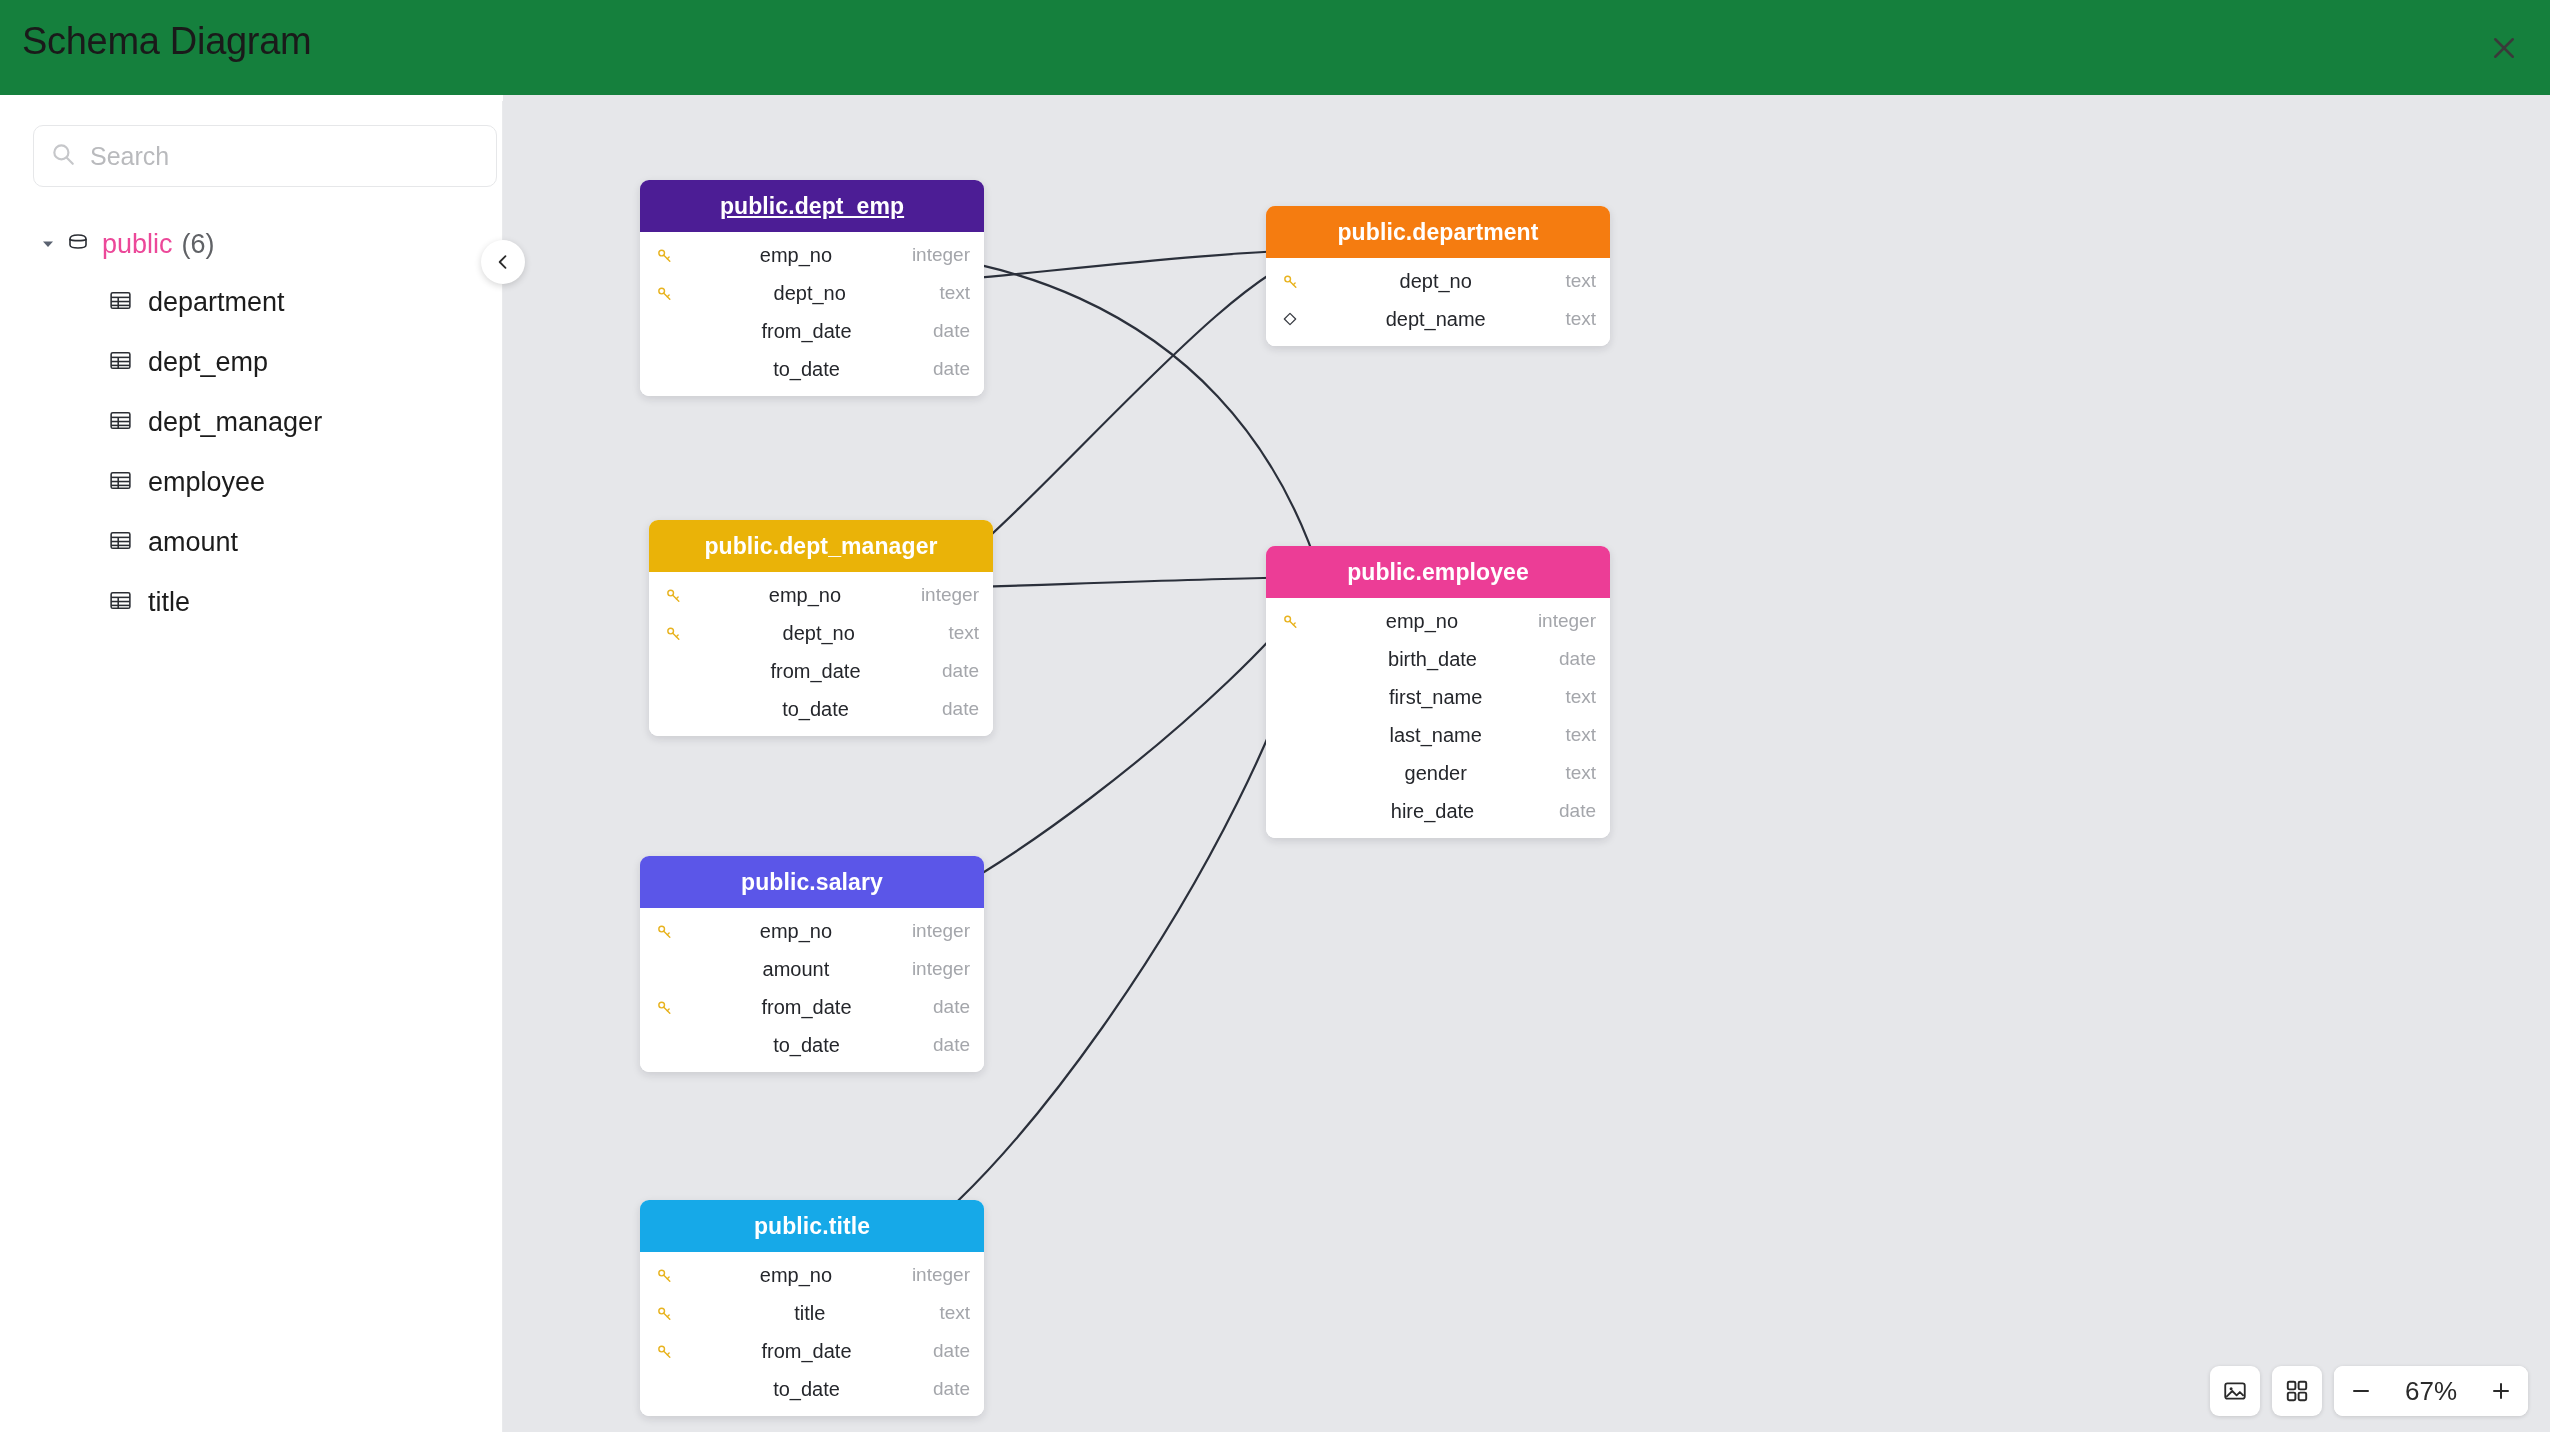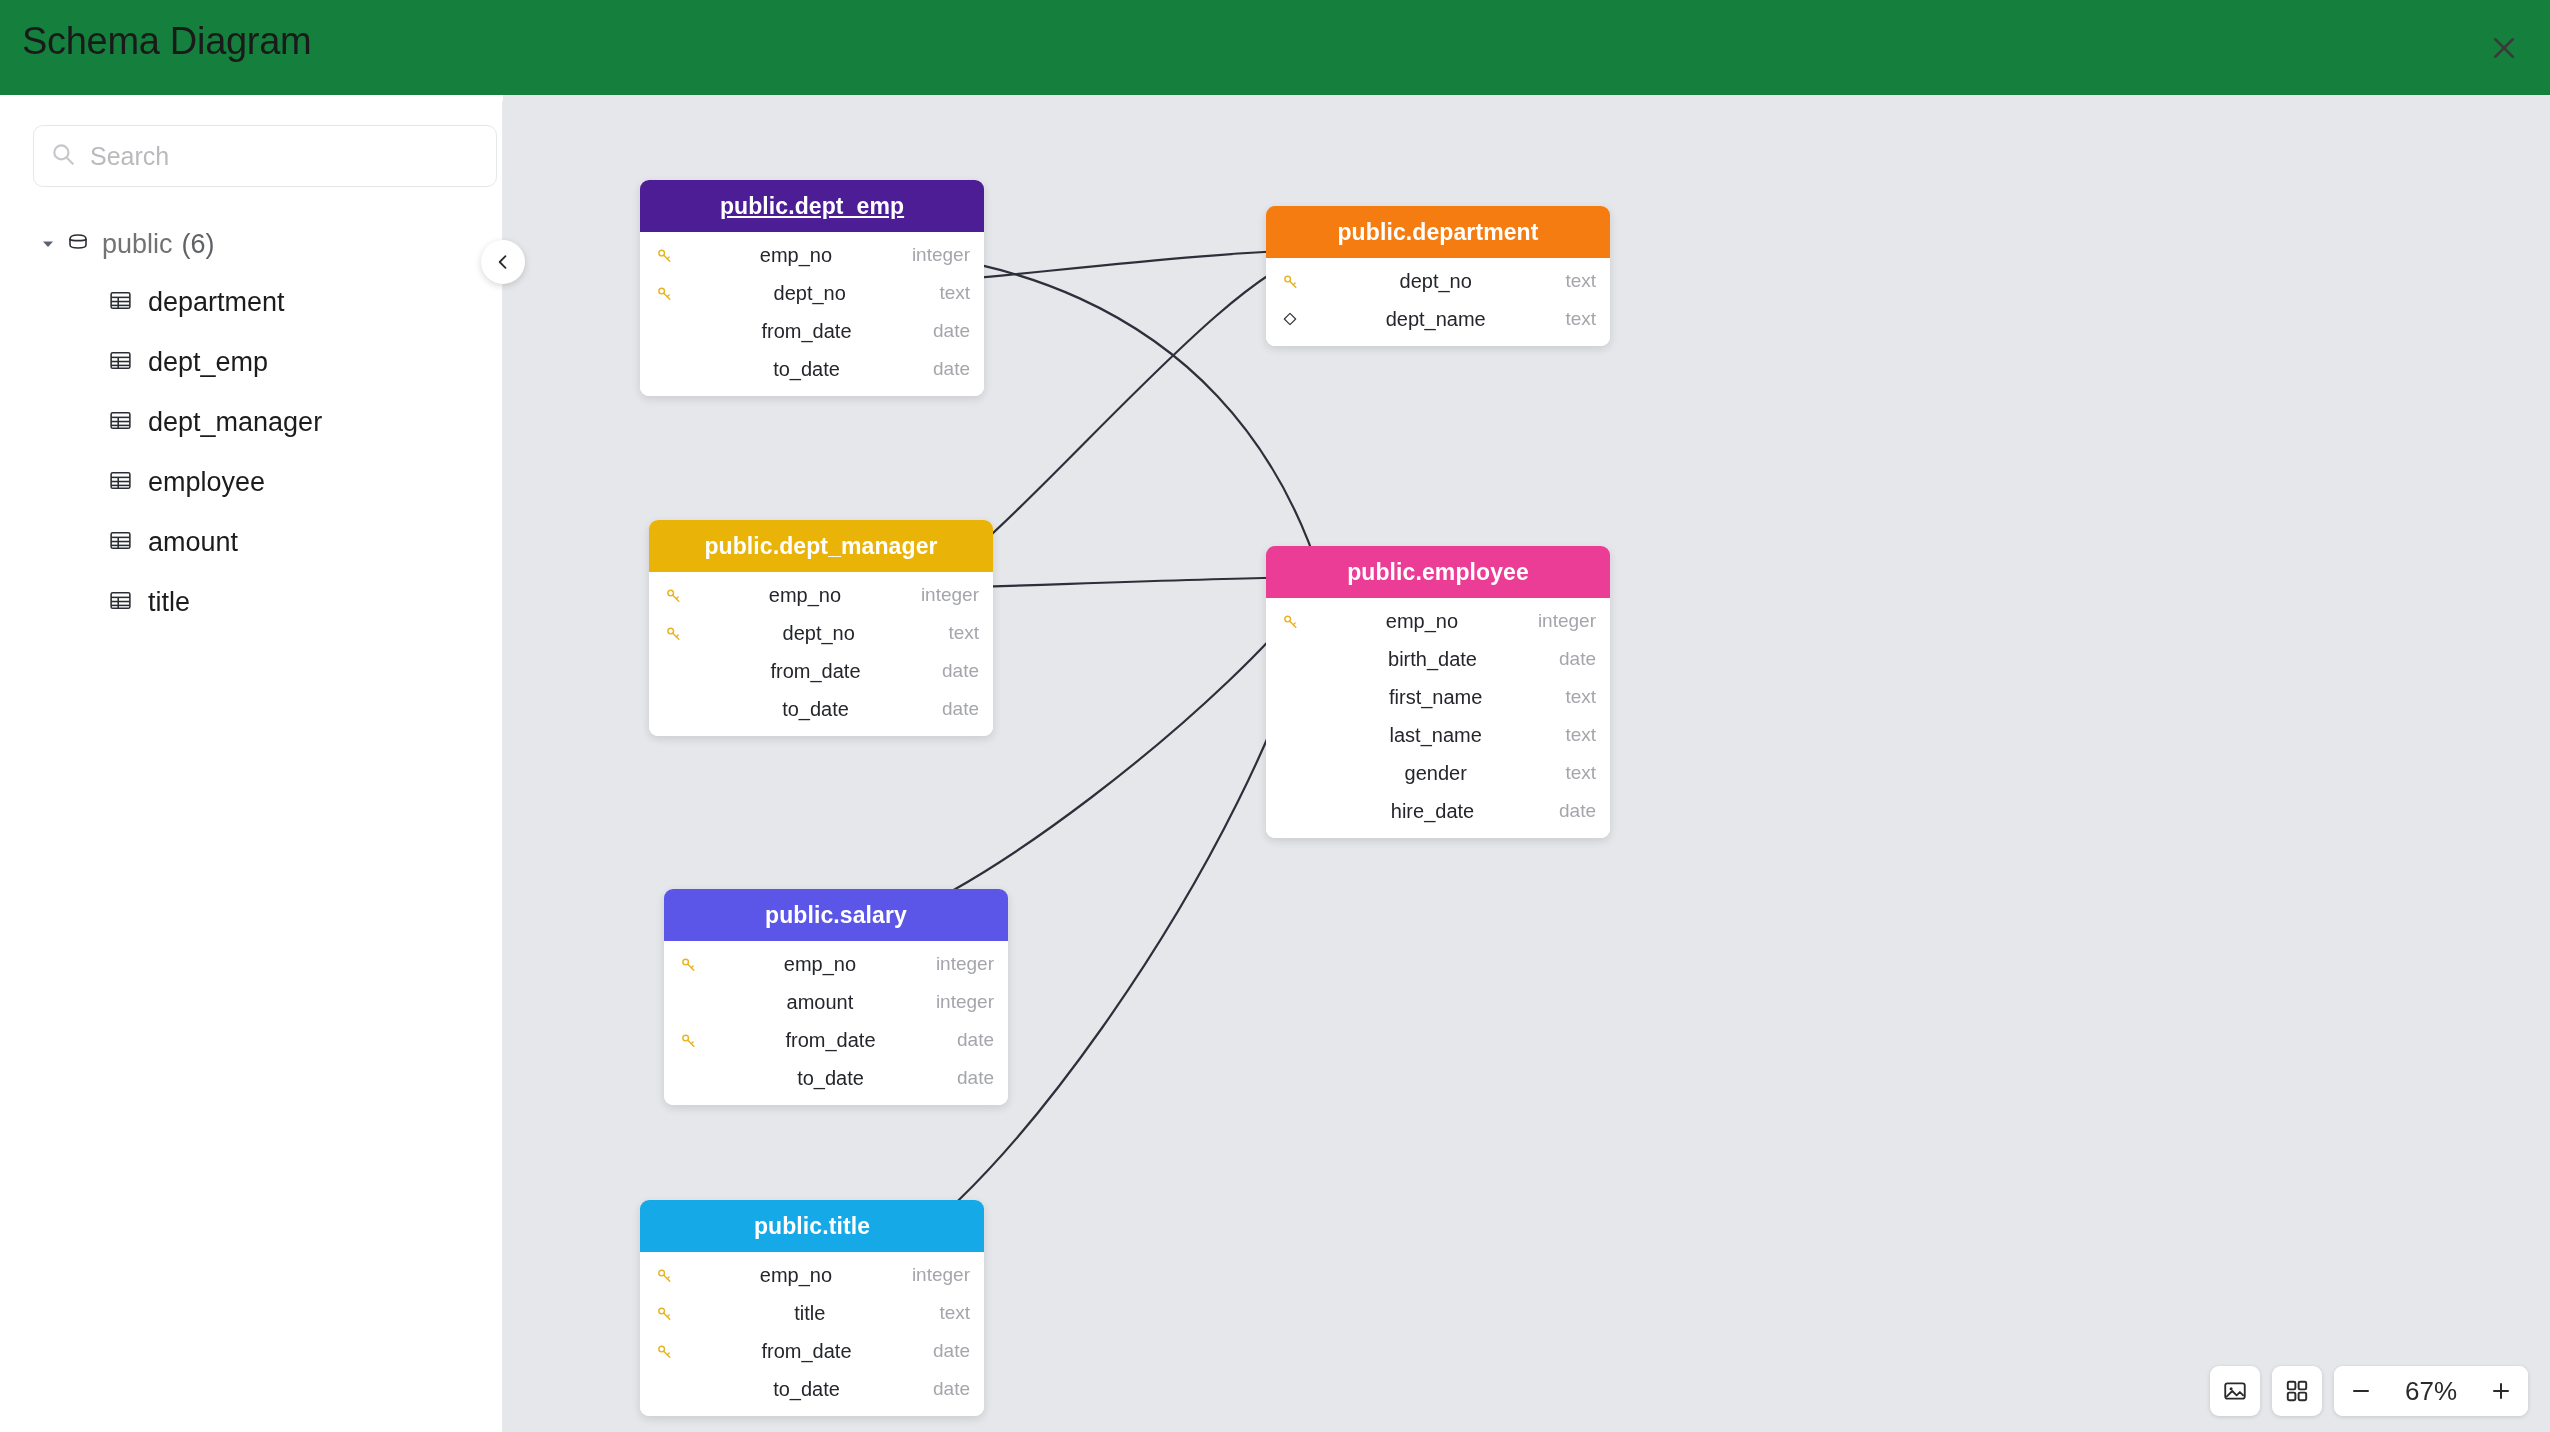--- a/index.html
+++ b/index.html
@@ -46,21 +46,21 @@
   }
   #search-input::placeholder { color: #b9babd; }
 
   #tree { position: absolute; left: 0; top: 115px; width: 503px; }
   .tree-schema {
     display: flex; align-items: center; height: 56px;
     padding-left: 40px; cursor: pointer;
   }
   .tree-caret { width: 22px; flex: 0 0 auto; display: flex; align-items: center; }
   .tree-schema-icon { margin: 0 12px 0 4px; flex: 0 0 auto; display:block; }
-  .tree-schema-label { font-size: 27px; color: #737373; }
+  .tree-schema-label { font-size: 27px; color: #ec4899; }
   .tree-schema-count { font-size: 27px; color: #606266; margin-left: 9px; }
 
   .tree-table {
     display: flex; align-items: center; height: 60px;
     padding-left: 108px; cursor: pointer;
   }
   .tree-table-icon { margin-right: 15px; flex: 0 0 auto; display:block; }
   .tree-table-label { font-size: 27px; color: #1c1c1c; }
 
   
@@ -389,21 +389,21 @@
               <span class="field-name">gender</span>
               <span class="field-type">text</span>
             </div>
             <div class="field">
               <span class="field-icon"></span>
               <span class="field-name">hire_date</span>
               <span class="field-type">date</span>
             </div>
           </div>
         </div>
-        <div class="node" style="left: 137px; top: 794px; margin-left: 24px;">
+        <div class="node" style="left: 137px; top: 761px;">
           <div class="node-header" style="background: rgb(91, 86, 232);">public.salary</div>
           <div class="node-body">
             <div class="field">
               <span class="field-icon">
                 <svg width="17" height="17" viewBox="0 0 24 24" fill="none" stroke="#e8b31f" stroke-width="2" stroke-linecap="round" stroke-linejoin="round">
   <circle cx="8" cy="8.5" r="4"></circle>
                   <path d="M11 11.5 L19.5 20"></path>
                   <path d="M16 16.5 L18.5 14"></path>
                 </svg>
               </span>

